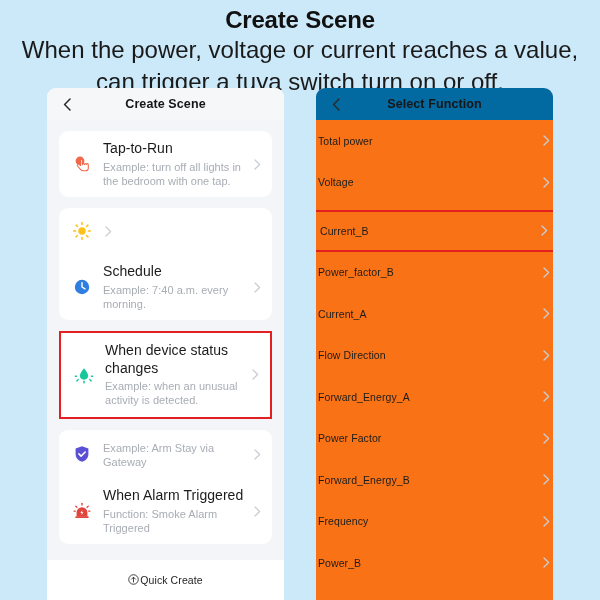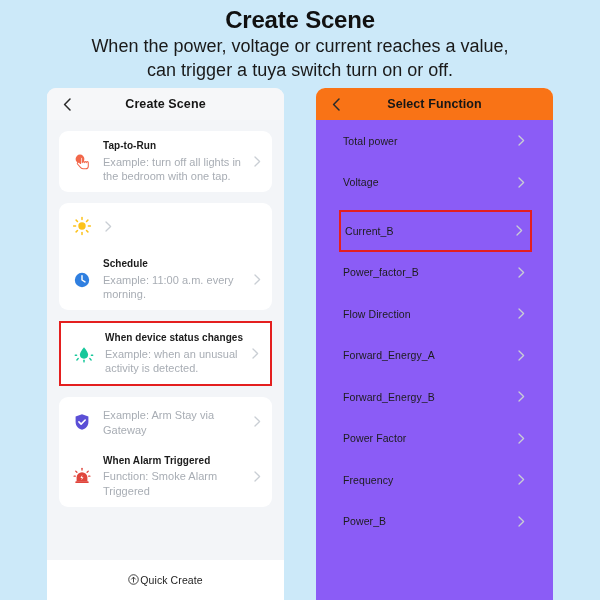--- a/index.html
+++ b/index.html
@@ -19,21 +19,21 @@
     text-align: center;
   }
   .header-title {
     font-size: 24px;
     font-weight: bold;
     color: #111111;
     line-height: 1.18;
     letter-spacing: -0.2px;
   }
   .header-sub {
-    font-size: 18px;
+    font-size: 24px;
     color: #1a1a1a;
     line-height: 1.28;
     padding: 1px 14px 0 14px;
   }
 
   
   .panels {
     position: absolute;
     top: 88px;
     left: 0;
@@ -58,21 +58,21 @@
 
   
   .navbar {
     height: 32px;
     background: #f6f7f9;
     display: flex;
     align-items: center;
     position: relative;
     flex: 0 0 auto;
   }
-  .navbar.white { background: #f97316; }
+  .navbar.white { background: #0369a1; }
   .nav-back {
     position: absolute;
     left: 13px;
     top: 50%;
     transform: translateY(-50%);
     width: 14px;
     height: 14px;
     display: flex;
     align-items: center;
     justify-content: center;
@@ -113,22 +113,22 @@
     min-width: 24px;
     height: 24px;
     margin-right: 9px;
     display: flex;
     align-items: center;
     justify-content: center;
   }
   .row-icon svg { display: block; }
   .row-text { flex: 1 1 auto; padding-right: 4px; }
   .row-title {
-    font-size: 10px;
-    font-weight: bold;
+    font-size: 14px;
+    font-weight: normal;
     color: #1b1b1b;
     line-height: 1.25;
     letter-spacing: 0.05px;
   }
   .row-desc {
     font-size: 11px;
     color: #a8adb4;
     line-height: 1.3;
     margin-top: 2px;
     letter-spacing: 0.02px;
@@ -161,22 +161,22 @@
   }
   .footer-label {
     font-size: 10.5px;
     color: #1d1d1d;
     letter-spacing: 0.1px;
   }
 
   
   .right-body {
     flex: 1 1 auto;
-    background: #8b5cf6;
-    padding: 0 27px;
+    background: #f97316;
+    padding: 0 2px;
     overflow: hidden;
   }
   .fn-row {
     height: 41.5px;
     display: flex;
     align-items: center;
     position: relative;
   }
   .fn-label {
     flex: 1 1 auto;
@@ -260,21 +260,21 @@
         </div>
         <div class="row">
           <div class="row-icon">
             <svg width="20" height="20" viewBox="0 0 20 20">
               <circle cx="10" cy="10" r="7.2" fill="#2f7fe0"></circle>
               <path d="M10 5.6 V10 l3 1.9" fill="none" stroke="#ffffff" stroke-width="1.4" stroke-linecap="round" stroke-linejoin="round"></path>
             </svg>
           </div>
           <div class="row-text">
             <div class="row-title">Schedule</div>
-            <div class="row-desc">Example: 11:00 a.m. every morning.</div>
+            <div class="row-desc">Example: 7:40 a.m. every morning.</div>
           </div>
           <div class="chev">
             <svg width="7" height="11" viewBox="0 0 7 11">
                 <path d="M1 1 L5.6 5.5 L1 10" fill="none" stroke="#c9ced4" stroke-width="1.3" stroke-linecap="round" stroke-linejoin="round"></path>
               </svg>
           </div>
         </div>
       </div>
 
       <div class="hl-card">
@@ -403,50 +403,58 @@
 
       <div class="fn-row">
         <span class="fn-label">Power_factor_B</span>
         <span class="chev">
           <svg width="7" height="11" viewBox="0 0 7 11">
               <path d="M1 1 L5.6 5.5 L1 10" fill="none" stroke="#c9ced4" stroke-width="1.3" stroke-linecap="round" stroke-linejoin="round"></path>
             </svg>
         </span>
       </div>
 
+      <div class="fn-row">
+        <span class="fn-label">Current_A</span>
+        <span class="chev">
+          <svg width="7" height="11" viewBox="0 0 7 11">
+              <path d="M1 1 L5.6 5.5 L1 10" fill="none" stroke="#c9ced4" stroke-width="1.3" stroke-linecap="round" stroke-linejoin="round"></path>
+            </svg>
+        </span>
+      </div>
 
       <div class="fn-row">
         <span class="fn-label">Flow Direction</span>
         <span class="chev">
           <svg width="7" height="11" viewBox="0 0 7 11">
               <path d="M1 1 L5.6 5.5 L1 10" fill="none" stroke="#c9ced4" stroke-width="1.3" stroke-linecap="round" stroke-linejoin="round"></path>
             </svg>
         </span>
       </div>
 
       <div class="fn-row">
         <span class="fn-label">Forward_Energy_A</span>
         <span class="chev">
           <svg width="7" height="11" viewBox="0 0 7 11">
               <path d="M1 1 L5.6 5.5 L1 10" fill="none" stroke="#c9ced4" stroke-width="1.3" stroke-linecap="round" stroke-linejoin="round"></path>
             </svg>
         </span>
       </div>
 
       <div class="fn-row">
+        <span class="fn-label">Power Factor</span>
+        <span class="chev">
+          <svg width="7" height="11" viewBox="0 0 7 11">
+              <path d="M1 1 L5.6 5.5 L1 10" fill="none" stroke="#c9ced4" stroke-width="1.3" stroke-linecap="round" stroke-linejoin="round"></path>
+            </svg>
+        </span>
+      </div>
+
+      <div class="fn-row">
         <span class="fn-label">Forward_Energy_B</span>
-        <span class="chev">
-          <svg width="7" height="11" viewBox="0 0 7 11">
-              <path d="M1 1 L5.6 5.5 L1 10" fill="none" stroke="#c9ced4" stroke-width="1.3" stroke-linecap="round" stroke-linejoin="round"></path>
-            </svg>
-        </span>
-      </div>
-
-      <div class="fn-row">
-        <span class="fn-label">Power Factor</span>
         <span class="chev">
           <svg width="7" height="11" viewBox="0 0 7 11">
               <path d="M1 1 L5.6 5.5 L1 10" fill="none" stroke="#c9ced4" stroke-width="1.3" stroke-linecap="round" stroke-linejoin="round"></path>
             </svg>
         </span>
       </div>
 
       <div class="fn-row">
         <span class="fn-label">Frequency</span>
         <span class="chev">

